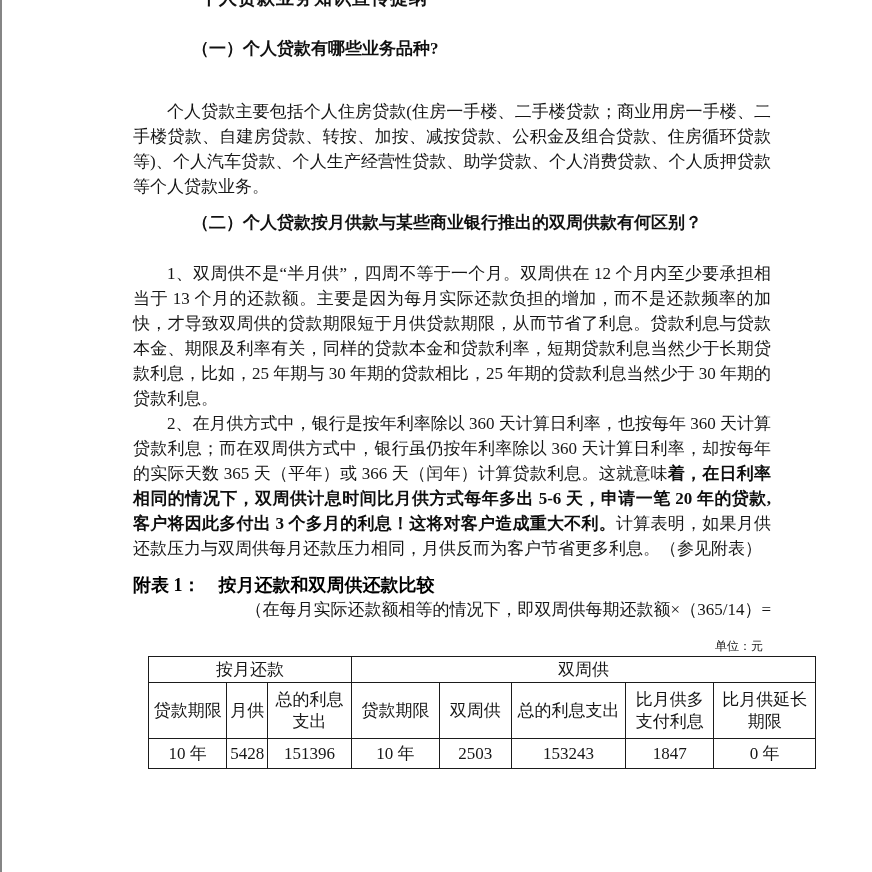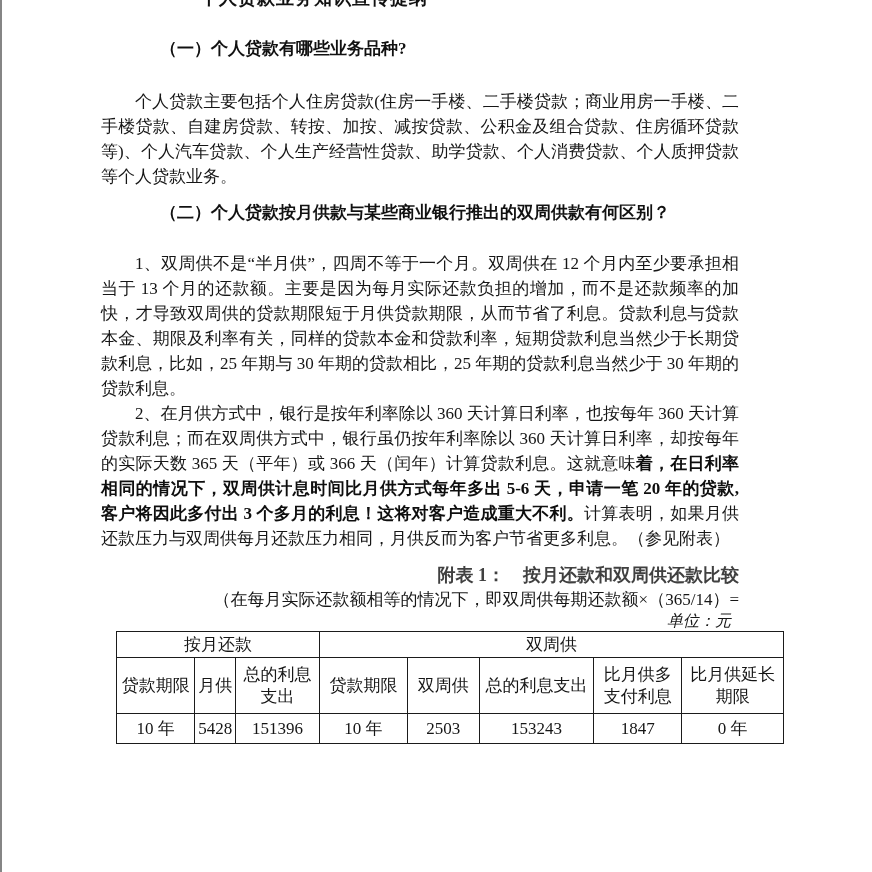--- a/index.html
+++ b/index.html
@@ -17,50 +17,51 @@
     width:2px; height:872px;
     background:#858585;
   }
   .clipped-heading {
     position:absolute; left:200px; top:-14px;
     font-size:18px; font-weight:700;
     letter-spacing:1px; white-space:nowrap;
     color:#111;
   }
   .content {
-    position:absolute; left:101px; top:0;
+    position:absolute; left:133px; top:0;
     width:638px;
   }
   .content h2 {
     font-size:17px; font-weight:700;
     line-height:25px; text-indent:59px;
     color:#111;
   }
   .h-first { margin-top:36px; }
   .h-second { margin-top:11px; }
   .content p {
     font-size:17px; line-height:25px;
     text-align:justify; text-indent:2em;
   }
-  .p-first { margin-top:28px; }
+  .p-first { margin-top:38px; }
   .p-point1 { margin-top:26px; }
   .bold-run { font-weight:700; color:#0e0e0e; }
   .attachment-title {
     margin-top:12px;
     font-size:18px; font-weight:700;
-    text-align:right; line-height:24px;
-    color:#404040;
+    text-align:left; line-height:24px;
+    color:#000000;
   }
   .subtitle {
     font-size:17px; text-align:right; line-height:24px;
   }
   .subtitle-1 { margin-top:1px; }
   .unit-label {
-    font-size:16px; line-height:18px;
-    text-align:right; padding-right:8px;font-style:italic;
+    margin-top:15px;
+    font-size:12px; line-height:18px;
+    text-align:right; padding-right:8px;
   }
   table.cmp {
     border-collapse:collapse; table-layout:fixed;
     width:668px; margin:1px 0 0 15px;
   }
   table.cmp td {
     border:1px solid #1b1b1b;
     text-align:center; vertical-align:middle;
     font-size:17px; line-height:22px;
     padding:0 2px;

